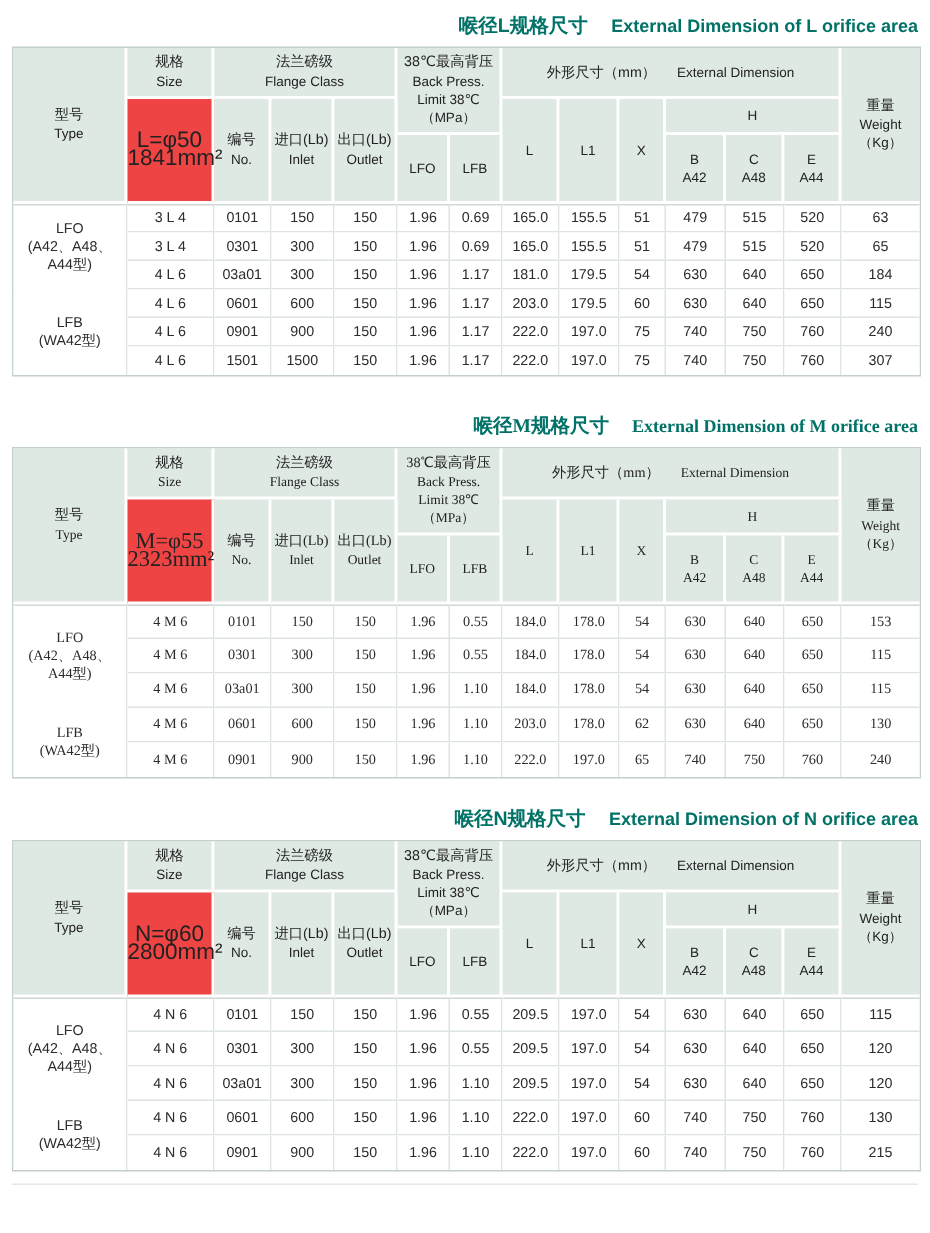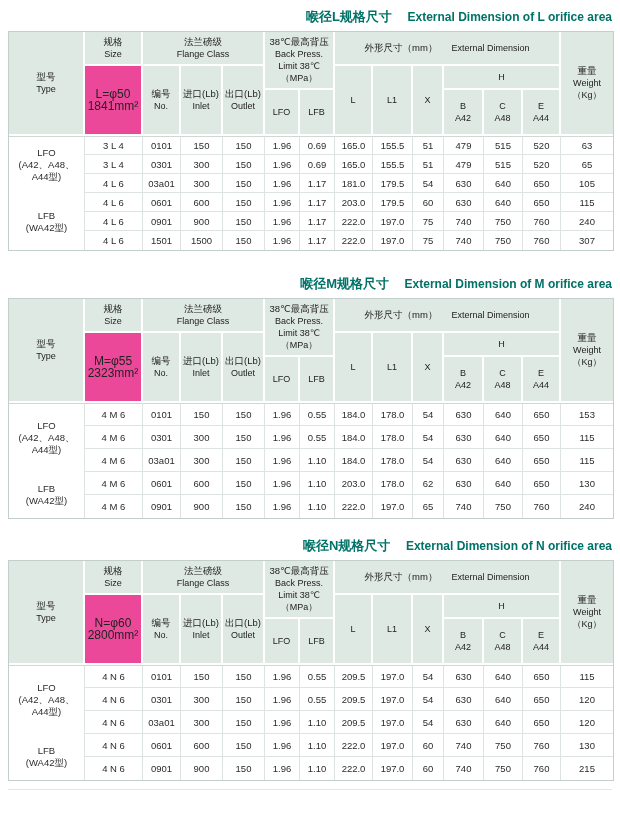--- a/index.html
+++ b/index.html
@@ -6,35 +6,35 @@
   html, body { margin: 0; }
   body {
     width: 620px; height: 822px; overflow: hidden;
     background: #ffffff;
     font-family: "Liberation Sans", "DejaVu Sans", sans-serif;
     color: #2b2b2b;
     padding: 8px 8px 0 8px;
   }
   .sec-title { margin: 0 0 5px 0; font-weight: bold; color: #007267; font-size: 13px; line-height: 17px; text-align: right; }
   .sec-title .en { font-size: 12px; margin-left: 12px; }
-  .sec-m { margin-top: 24px; }
+  .sec-m { margin-top: 24px; font-family: Liberation Serif, serif; }
   .sec-n { margin-top: 18px; }
 
   table.spec {
     border-collapse: separate; border-spacing: 0; table-layout: fixed;
     width: 604px; border: 1px solid #c3cfca; background: #fff;
   }
   .spec th {
     background: #dfe9e3; border-right: 2px solid #ffffff; border-bottom: 2px solid #ffffff;
     font-weight: normal; font-size: 9px; line-height: 12px;
     text-align: center; vertical-align: middle; padding: 1px 0; color: #222;
   }
   .spec th .zh { font-size: 9.5px; }
   .spec th.no-r { border-right: none; }
-  .spec th.size-spec { background: #ec4899; font-size: 12px; }
+  .spec th.size-spec { background: #ef4444; font-size: 15px; }
   .spec td {
     border-right: 1px solid #dce3e0; border-bottom: 1px solid #dce3e0;
     text-align: center; vertical-align: middle; font-size: 9.5px; padding: 0; color: #2b2b2b;
     background: #fff;
   }
   .spec td:last-child { border-right: none; text-align: center; }
   .spec tbody tr:first-child td { border-top: 1px solid #cfd8d4; }
   .spec tbody tr:last-child td { border-bottom: none; }
   .spec td.type-cell { border-bottom: none; line-height: 12px; }
   .hr1 { height: 34px; } .hr2 { height: 24px; } .hr3 { height: 46px; }
@@ -194,21 +194,21 @@
           <td>300</td>
           <td>150</td>
           <td>1.96</td>
           <td>1.17</td>
           <td>181.0</td>
           <td>179.5</td>
           <td>54</td>
           <td>630</td>
           <td>640</td>
           <td>650</td>
-          <td>105</td>
+          <td>184</td>
         </tr>
         <tr>
           <td rowspan="3" class="type-cell">
             <div>LFB</div>
             <div>(WA42型)</div>
           </td>
           <td>4 L 6</td>
           <td>0601</td>
           <td>600</td>
           <td>150</td>

